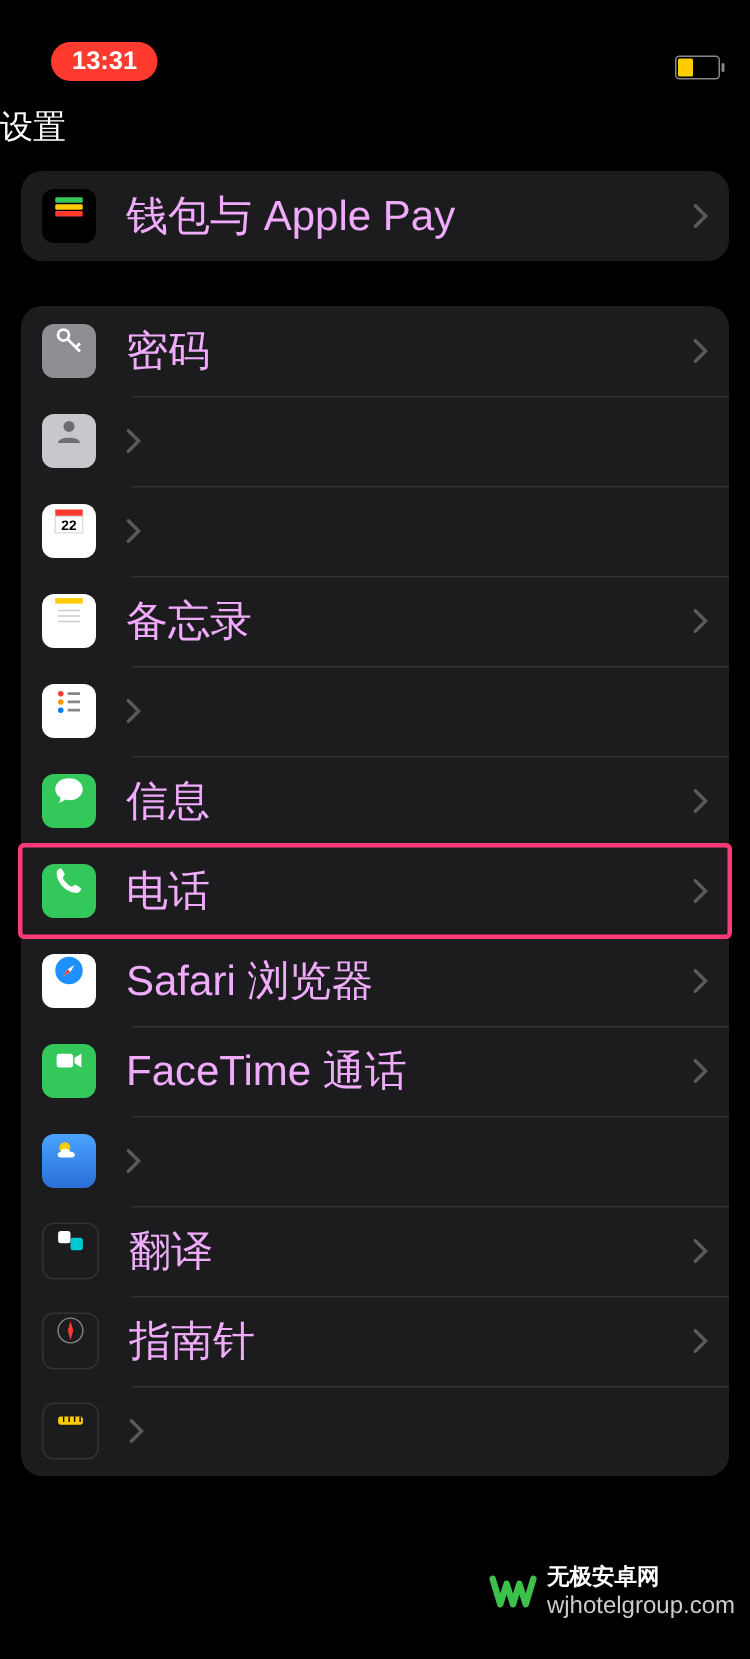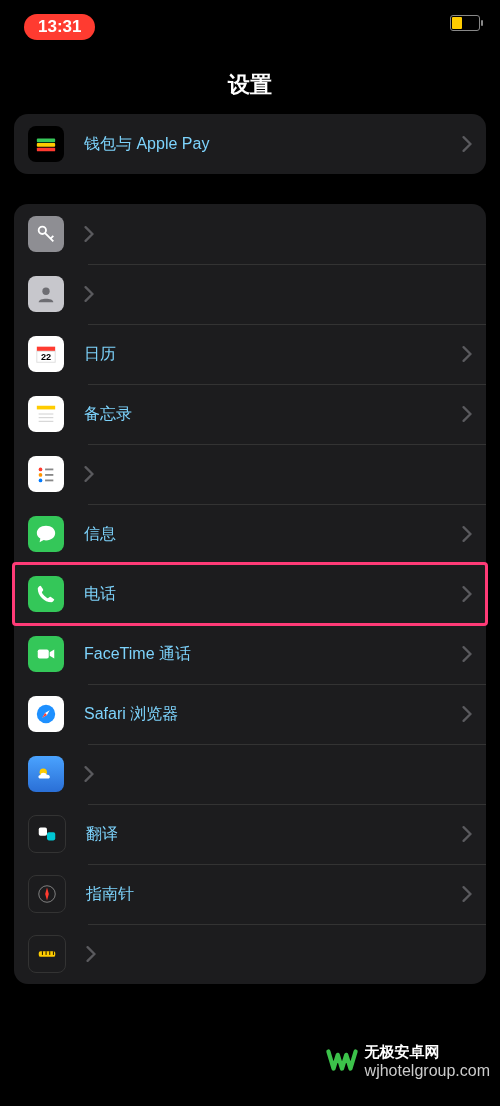--- a/index.html
+++ b/index.html
@@ -1,32 +1,32 @@
 <!DOCTYPE html>
 <html><head>
 <meta charset="utf-8">
 <style>
   html,body{margin:0;padding:0;background:#000;color:#fff;font-family:-apple-system,"Helvetica Neue",Arial,sans-serif;width:500px;}
   .screen{width:500px;height:1106px;background:#000;position:relative;overflow:hidden;}
   
-  .status-bar{height:40px;display:flex;align-items:flex-start;justify-content:space-between;padding:14px 20px 0 24px;}
+  .status-bar{height:40px;display:flex;align-items:flex-end;justify-content:space-between;padding:14px 20px 0 24px;margin-left:10px;}
   .time-pill{background:#ff3b30;color:#fff;font-weight:600;font-size:17px;padding:3px 14px;border-radius:16px;}
   .status-right{display:flex;align-items:center;gap:8px;}
-  .title{ text-align:center;font-size:22px;font-weight:700;margin:16px 0 14px 0;}
+  .title{ text-align:left;font-size:22px;font-weight:400;margin:16px 0 14px 0;}
   .group{background:#1c1c1e;border-radius:14px;margin:0 14px 30px 14px;overflow:visible;position:relative;}
   .row{display:flex;align-items:center;height:60px;padding:0 14px;cursor:pointer;position:relative;}
   .row + .row::before{content:"";position:absolute;left:74px;right:0;top:0;height:1px;background:#333;}
-  .icon-box{width:36px;height:36px;border-radius:8px;flex:0 0 36px;display:flex;align-items:center;justify-content:center;margin-right:20px;}
+  .icon-box{width:36px;height:36px;border-radius:8px;flex:0 0 36px;display:flex;justify-content:center;margin-right:20px;}
   .icon-box svg{width:22px;height:22px;}
-  .row-label{font-size:16px;color:#7dd3fc;flex:1;}
+  .row-label{font-size:28px;color:#f0abfc;flex:1;}
   .chevron{color:#5a5a5e;flex:0 0 auto;}
   .chevron svg{width:10px;height:16px;display:block;}
   .highlight{position:absolute;left:-2px;right:-2px;height:64px;border:3px solid #ff3b77;border-radius:4px;box-sizing:border-box;pointer-events:none;z-index:5;}
   
-  .watermark{position:absolute;right:10px;bottom:26px;display:flex;gap:6px;font-size:13px;}
+  .watermark{position:absolute;right:10px;bottom:26px;display:flex;align-items:center;gap:6px;font-size:13px;}
   .wm-logo{width:34px;height:34px;}
   .wm-text{display:flex;flex-direction:column;line-height:1.2;}
   .wm-cn{font-size:15px;font-weight:600;color:#fff;}
   .wm-url{font-size:16px;color:#ccc;}
   
   .battery{width:28px;height:14px;border:1px solid #888;border-radius:3px;position:relative;}
   .battery::after{content:"";position:absolute;right:-4px;top:4px;width:2px;height:6px;background:#888;border-radius:1px;}
   .battery-fill{position:absolute;left:1px;top:1px;bottom:1px;width:35%;background:#ffcc00;border-radius:1px;}
 </style>
 </head>
@@ -81,20 +81,21 @@
 
     <div class="highlight" style="top:358px;"></div>
 
     <div class="row">
       <span class="icon-box" style="background:#8e8e93;">
         <svg viewBox="0 0 24 24">
             <circle cx="8" cy="8" r="4" fill="none" stroke="#fff" stroke-width="2"></circle>
             <path d="M11 11 L20 20 M17 17 L20 14" stroke="#fff" stroke-width="2" fill="none"></path>
           </svg>
       </span>
+      <span class="row-label">密码</span>
       <span class="chevron">
           <svg viewBox="0 0 8 14">
             <path d="M1 1 L7 7 L1 13" stroke="#5a5a5e" stroke-width="2" fill="none" stroke-linecap="round"></path>
           </svg>
         </span>
     </div>
 
     <div class="row">
       <span class="icon-box" style="background:#c7c7cc;">
         <svg viewBox="0 0 24 24">
@@ -110,21 +111,20 @@
     </div>
 
     <div class="row">
       <span class="icon-box" style="background:#fff;">
         <svg viewBox="0 0 24 24">
             <rect x="2" y="4" width="20" height="5" fill="#ff3b30"></rect>
             <rect x="2" y="9" width="20" height="12" fill="#fff" stroke="#ddd"></rect>
             <text x="12" y="19" font-size="10" text-anchor="middle" fill="#000" font-weight="bold">22</text>
           </svg>
       </span>
-      <span class="row-label">日历</span>
       <span class="chevron">
           <svg viewBox="0 0 8 14">
             <path d="M1 1 L7 7 L1 13" stroke="#5a5a5e" stroke-width="2" fill="none" stroke-linecap="round"></path>
           </svg>
         </span>
     </div>
 
     <div class="row">
       <span class="icon-box" style="background:#fff;">
         <svg viewBox="0 0 24 24">
@@ -183,43 +183,43 @@
       </span>
       <span class="row-label">电话</span>
       <span class="chevron">
           <svg viewBox="0 0 8 14">
             <path d="M1 1 L7 7 L1 13" stroke="#5a5a5e" stroke-width="2" fill="none" stroke-linecap="round"></path>
           </svg>
         </span>
     </div>
 
     <div class="row">
-      <span class="icon-box" style="background:#34c759;">
-        <svg viewBox="0 0 24 24">
-            <rect x="3" y="7" width="12" height="10" rx="2" fill="#fff"></rect>
-            <path d="M16 10 L21 7 L21 17 L16 14 Z" fill="#fff"></path>
-          </svg>
-      </span>
-      <span class="row-label">FaceTime 通话</span>
-      <span class="chevron">
-          <svg viewBox="0 0 8 14">
-            <path d="M1 1 L7 7 L1 13" stroke="#5a5a5e" stroke-width="2" fill="none" stroke-linecap="round"></path>
-          </svg>
-        </span>
-    </div>
-
-    <div class="row">
       <span class="icon-box" style="background:#fff;">
         <svg viewBox="0 0 24 24">
             <circle cx="12" cy="12" r="10" fill="#1e90ff"></circle>
             <path d="M16 8 L13 13 L8 16 L11 11 Z" fill="#fff"></path>
             <path d="M13 13 L8 16 L11 11 Z" fill="#ff3b30"></path>
           </svg>
       </span>
       <span class="row-label">Safari 浏览器</span>
+      <span class="chevron">
+          <svg viewBox="0 0 8 14">
+            <path d="M1 1 L7 7 L1 13" stroke="#5a5a5e" stroke-width="2" fill="none" stroke-linecap="round"></path>
+          </svg>
+        </span>
+    </div>
+
+    <div class="row">
+      <span class="icon-box" style="background:#34c759;">
+        <svg viewBox="0 0 24 24">
+            <rect x="3" y="7" width="12" height="10" rx="2" fill="#fff"></rect>
+            <path d="M16 10 L21 7 L21 17 L16 14 Z" fill="#fff"></path>
+          </svg>
+      </span>
+      <span class="row-label">FaceTime 通话</span>
       <span class="chevron">
           <svg viewBox="0 0 8 14">
             <path d="M1 1 L7 7 L1 13" stroke="#5a5a5e" stroke-width="2" fill="none" stroke-linecap="round"></path>
           </svg>
         </span>
     </div>
 
     <div class="row">
       <span class="icon-box" style="background:linear-gradient(#4aa3ff,#2a6fd6);">
         <svg viewBox="0 0 24 24">

